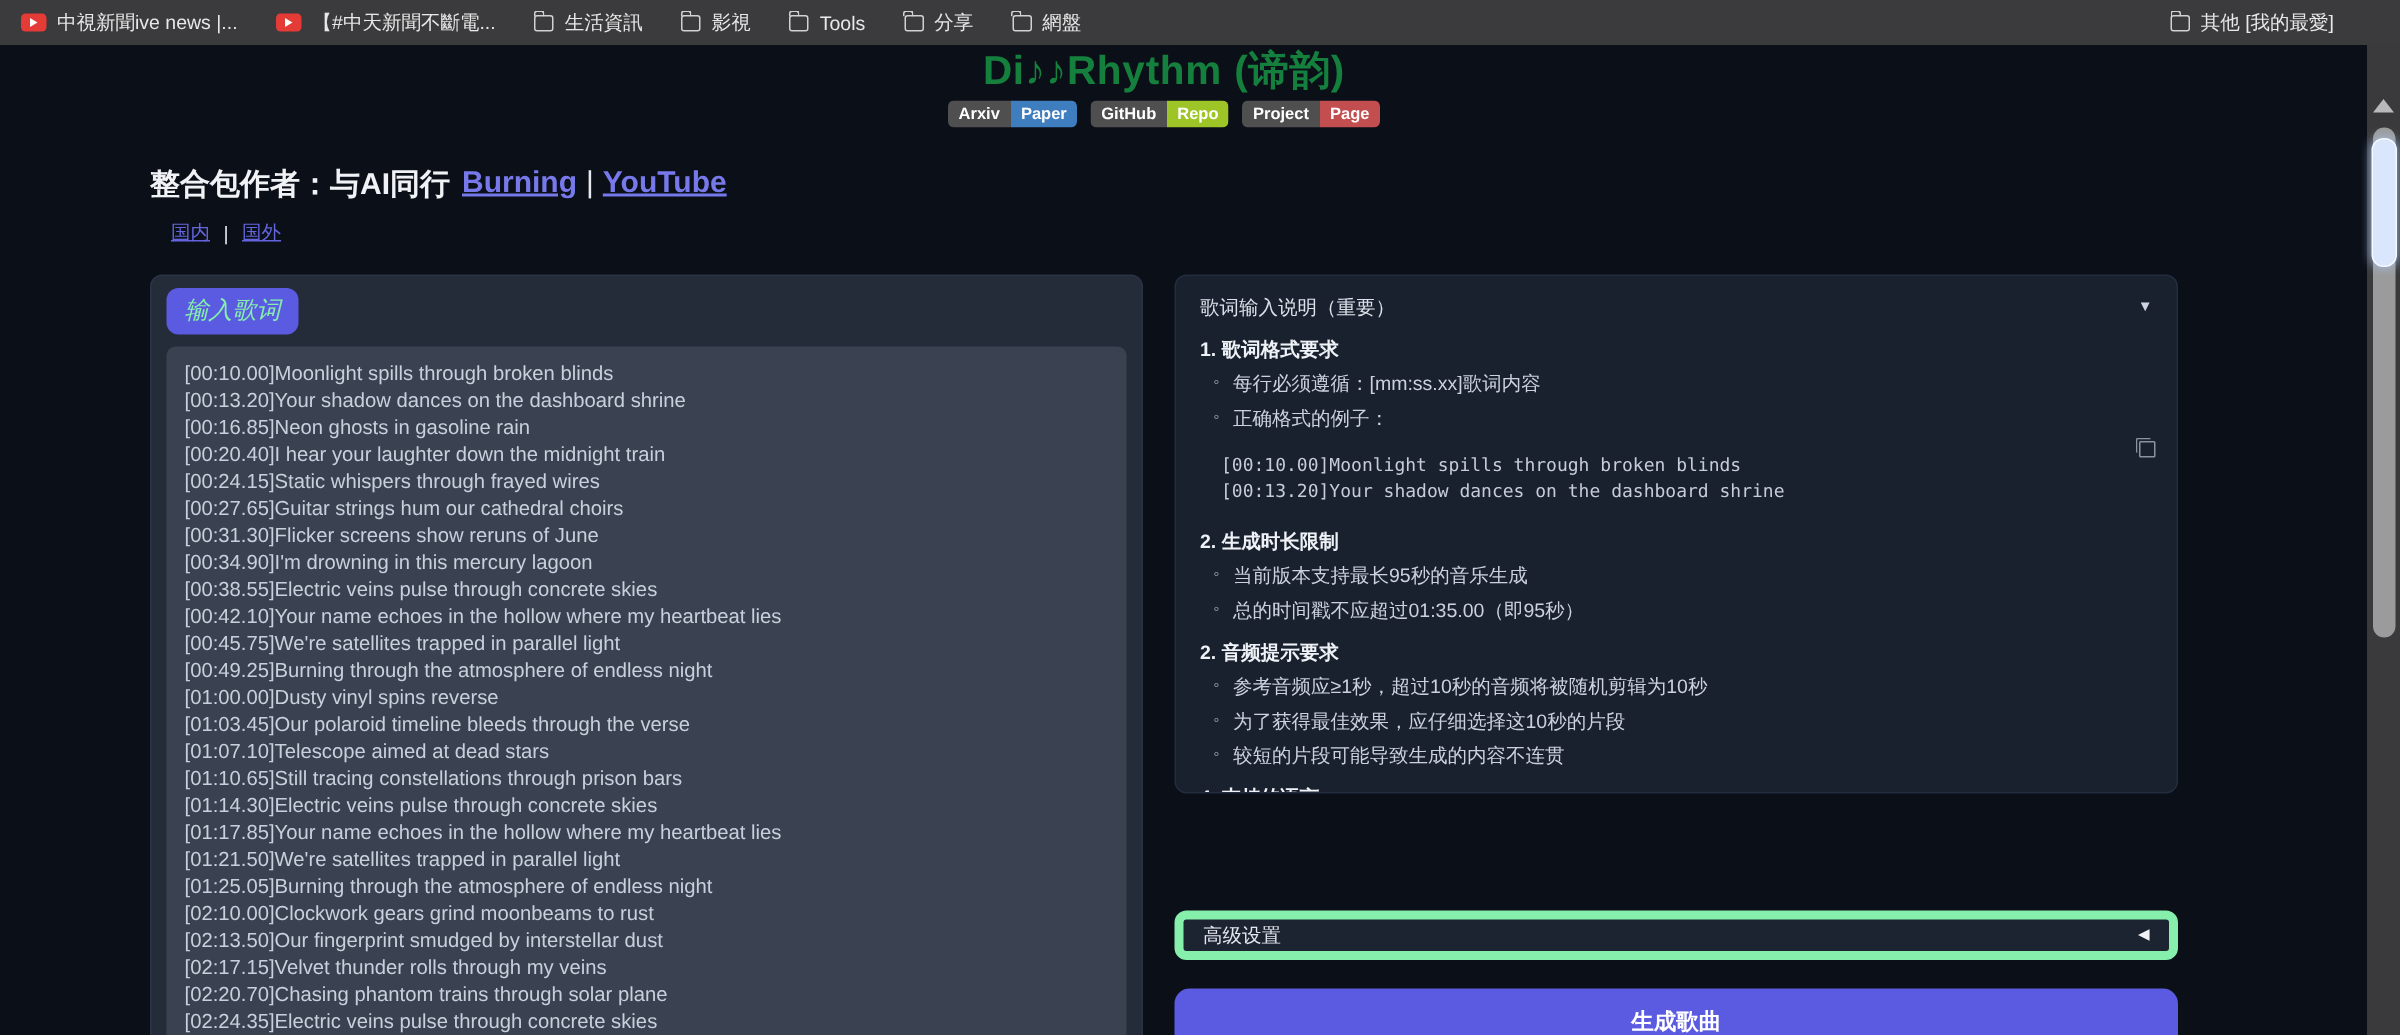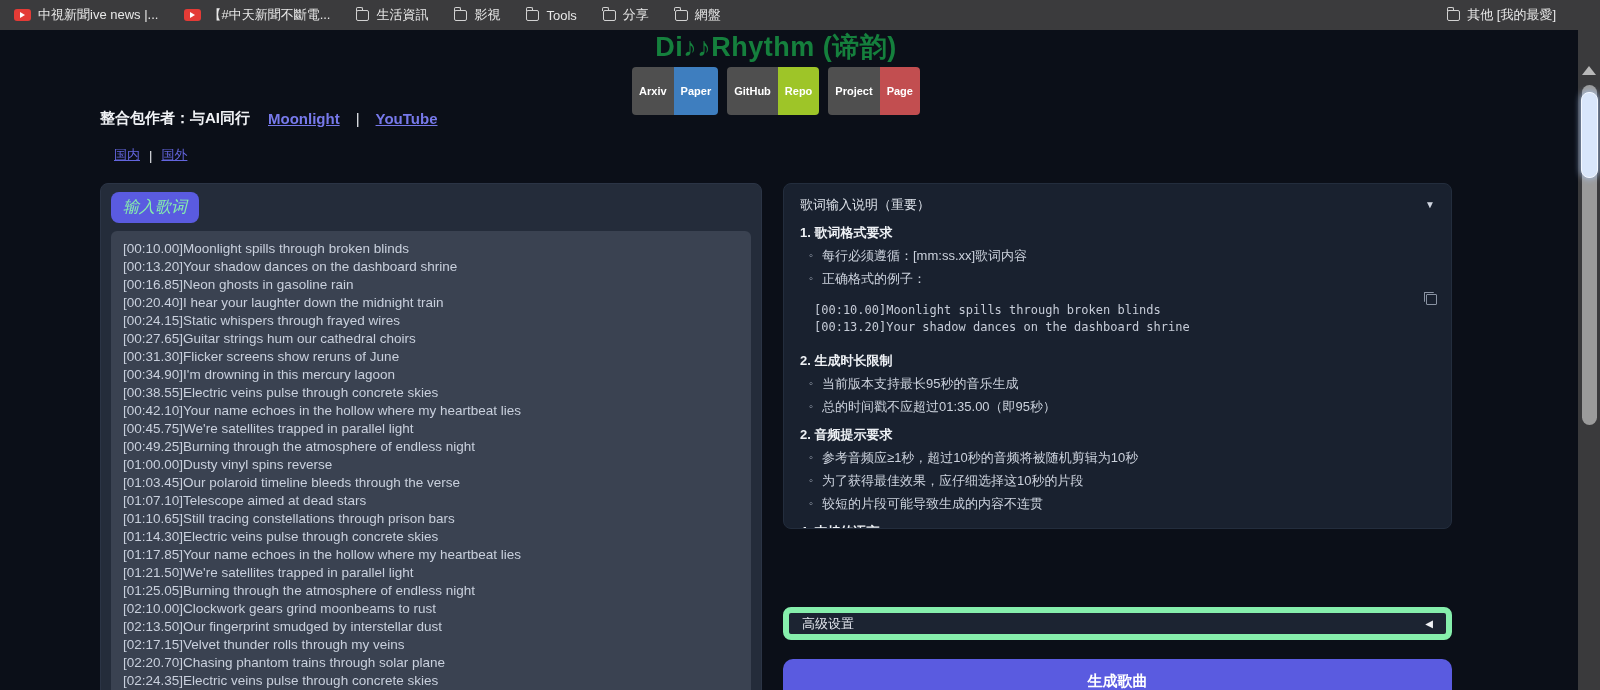--- a/index.html
+++ b/index.html
@@ -16,28 +16,28 @@
     border-top:3px solid transparent;border-bottom:3px solid transparent;}
   .folder-icon{width:13px;height:11px;border:1.4px solid #d2d2d2;border-radius:2px;position:relative;display:inline-block;margin-top:1px;}
   .folder-icon::before{content:"";position:absolute;left:-1.4px;top:-4px;width:5px;height:3px;
     border:1.4px solid #d2d2d2;border-bottom:none;border-radius:2px 2px 0 0;}
 
   
   .page-title{position:absolute;left:100px;top:29px;width:1352px;text-align:center;
     color:#15803d;font-size:27px;font-weight:bold;letter-spacing:.5px;}
   .badges{position:absolute;left:100px;top:67px;width:1352px;display:flex;justify-content:center;gap:9px;}
   .badge{display:flex;font-size:11px;font-weight:bold;color:#fff;border-radius:4px;overflow:hidden;cursor:pointer;}
-  .badge span{padding:18px 7px;}
+  .badge span{padding:3px 7px;}
   .badge .seg-l{background:#4f4f4f;}
   .badge.b-paper .seg-r{background:#3e7ebf;}
   .badge.b-repo .seg-r{background:#9ec528;}
   .badge.b-page .seg-r{background:#c24e50;}
 
-  .author-row{position:absolute;left:100px;top:109px;display:flex;align-items:center;gap:10px;
-    color:#f0f2f5;font-size:15px;font-weight:bold;}
+  .author-row{position:absolute;left:100px;top:109px;display:flex;align-items:center;
+    color:#f0f2f5;font-size:20px;font-weight:bold;}
   .author-row .lnk{color:#7779ea;text-decoration:underline;cursor:pointer;}
   .author-row .sep{color:#e8eaee;font-weight:normal;margin:0 6px;}
   .promo-row{position:absolute;left:100px;top:146px;display:flex;align-items:center;gap:6px;
     color:#e8eaee;font-size:13px;}
   .promo-row .lnk{color:#6365dd;text-decoration:underline;cursor:pointer;margin-left:14px;}
   .promo-row .lnk2{color:#6365dd;text-decoration:underline;cursor:pointer;margin-left:0;}
   .promo-row .sep{color:#e8eaee;margin:0 3px;}
 
   
   .lyrics-panel{position:absolute;left:100px;top:183px;width:662px;height:545px;
@@ -134,21 +134,21 @@
     <span class="seg-r">Repo</span>
   </div>
   <div class="badge b-page">
     <span class="seg-l">Project</span>
     <span class="seg-r">Page</span>
   </div>
 </div>
 
 <div class="author-row">
   <span>整合包作者：与AI同行</span>
-  <span class="lnk" style="margin-left:8px;">Moonlight</span>
+  <span class="lnk" style="margin-left:8px;">Burning</span>
   <span class="sep">|</span>
   <span class="lnk">YouTube</span>
 </div>
 
 <div class="promo-row">
   <span class="lnk">国内</span>
   <span class="sep">|</span>
   <span class="lnk2">国外</span>
 </div>
 

